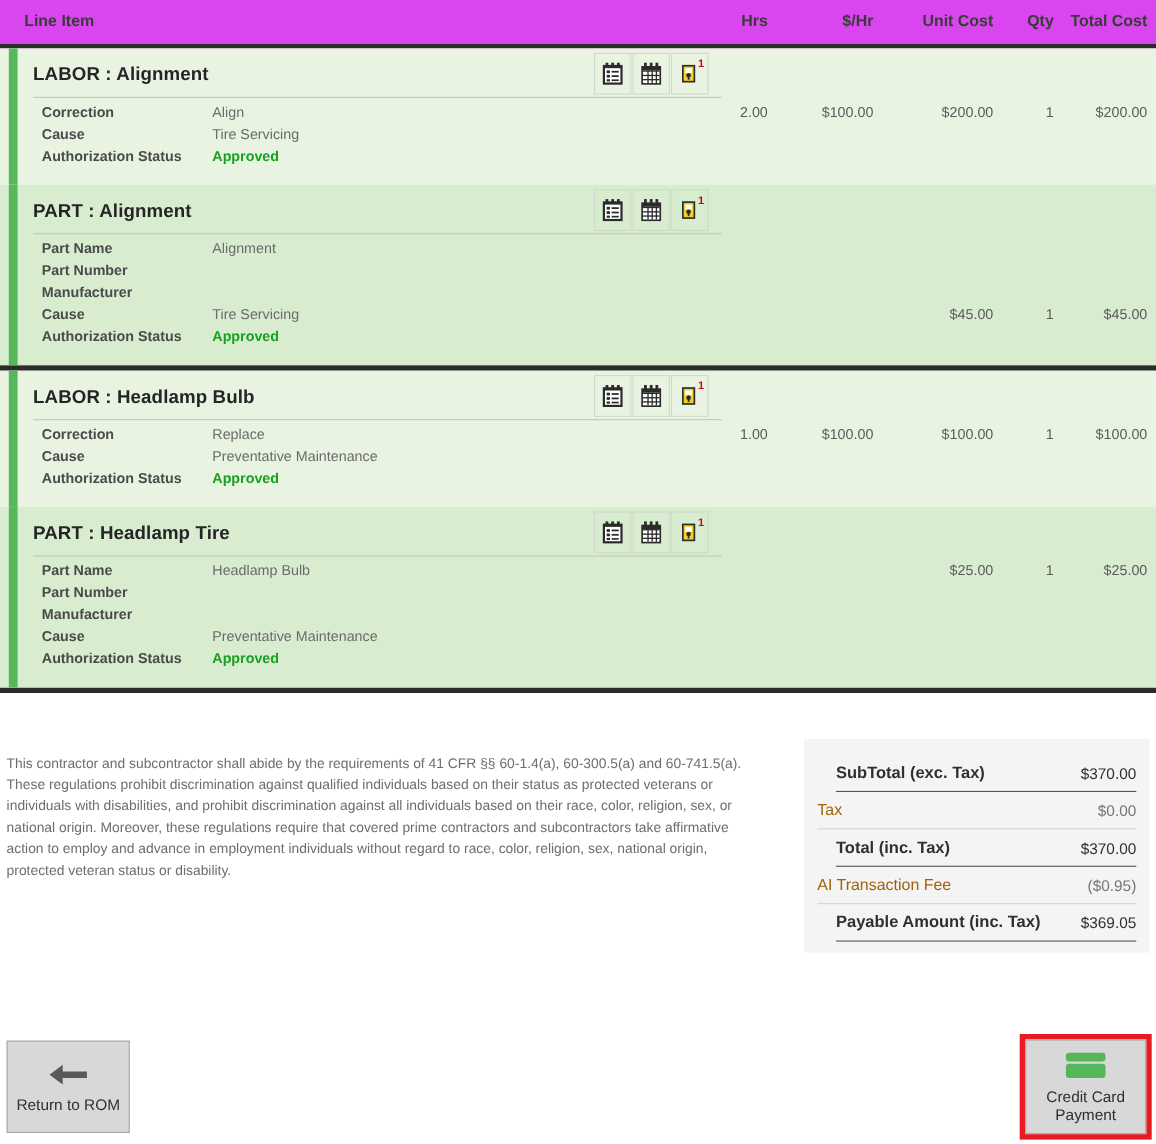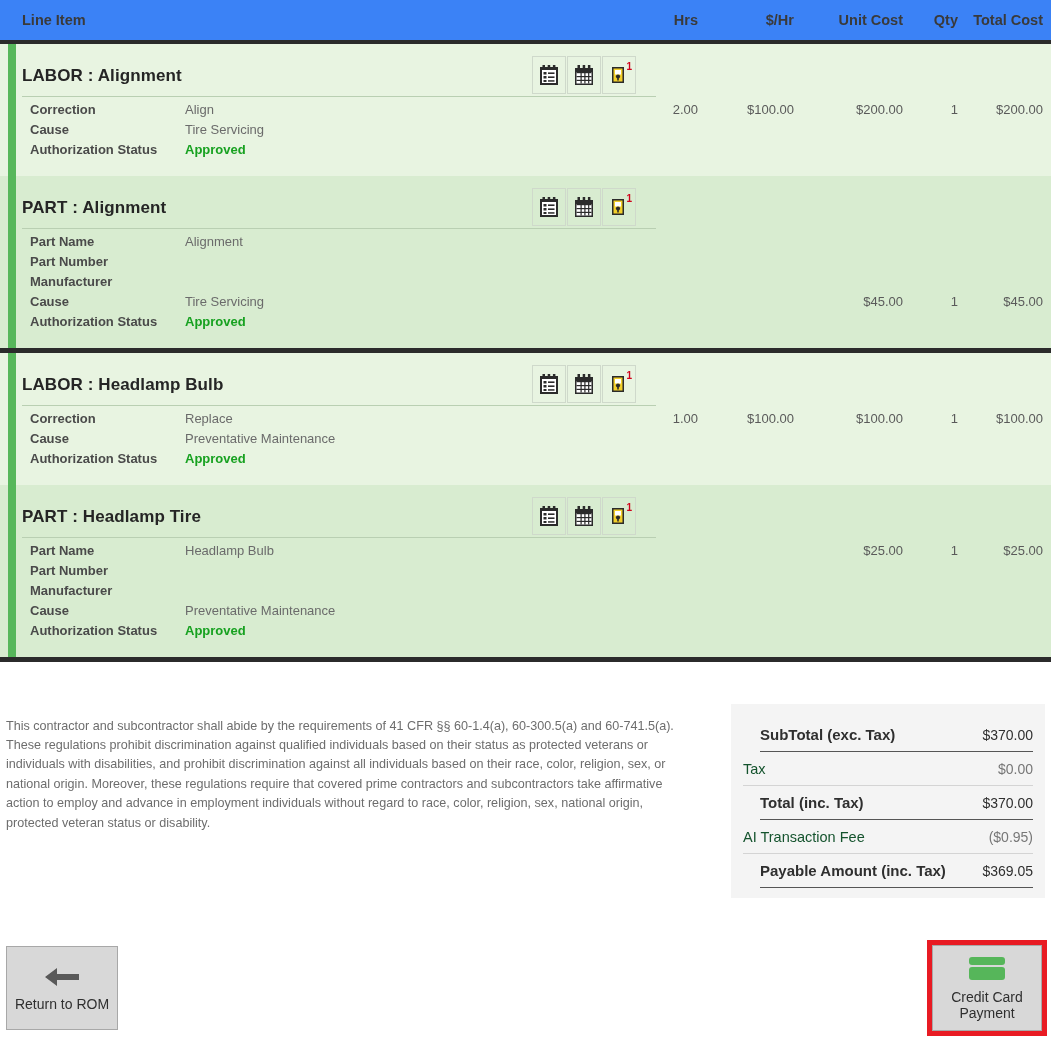--- a/index.html
+++ b/index.html
@@ -9,21 +9,21 @@
     background: #ffffff;
     font-family: "Liberation Sans", sans-serif;
     color: #333333;
   }
   body { width: 1051px; height: 1040px; position: relative; overflow: hidden; }
 
   
   .table-header {
     position: relative;
     height: 44px;
-    background: #3b82f6;
+    background: #d946ef;
     border-bottom: 4px solid #2b2b2b;
     display: flex;
     align-items: center;
   }
   .th {
     font-size: 14.5px;
     font-weight: bold;
     color: #3a3a3a;
     white-space: nowrap;
   }
@@ -48,21 +48,22 @@
 
   .accent-bar {
     position: absolute;
     left: 8px; top: 0; bottom: 0;
     width: 8px;
     background: #57b75b;
   }
 
   .row-inner {
     position: relative;
-    padding: 12px 0 14px 0;
+    margin-left: 8px;
+    padding: 4px 0 14px 0;
     min-height: 100px;
   }
 
   
   .title-line {
     position: relative;
     height: 42px;
     margin: 0 0 0 0;
   }
   .line-title {
@@ -167,21 +168,21 @@
     height: 34px;
     display: flex;
     align-items: center;
     justify-content: space-between;
   }
   .total-row + .total-row { }
   .total-label { font-size: 14.5px; white-space: nowrap; }
   .total-value { font-size: 14px; white-space: nowrap; }
   .total-row.strong .total-label { font-weight: bold; color: #2f2f2f; font-size: 15px; }
   .total-row.strong .total-value { font-weight: normal; color: #2f2f2f; }
-  .total-row.light .total-label { color: #14532d; }
+  .total-row.light .total-label { color: #a16207; }
   .total-row.light .total-value { color: #777777; }
   .rule-dark { border-bottom: 1.5px solid #555555; margin-left: 17px; }
   .rule-light { border-bottom: 1px solid #d4d4d4; }
 
   
   .actions { position: absolute; left: 0; top: 938px; width: 1051px; height: 102px; }
   .btn-box {
     position: absolute;
     background: #d8d8d8;
     border: 1px solid #a8a8a8;

